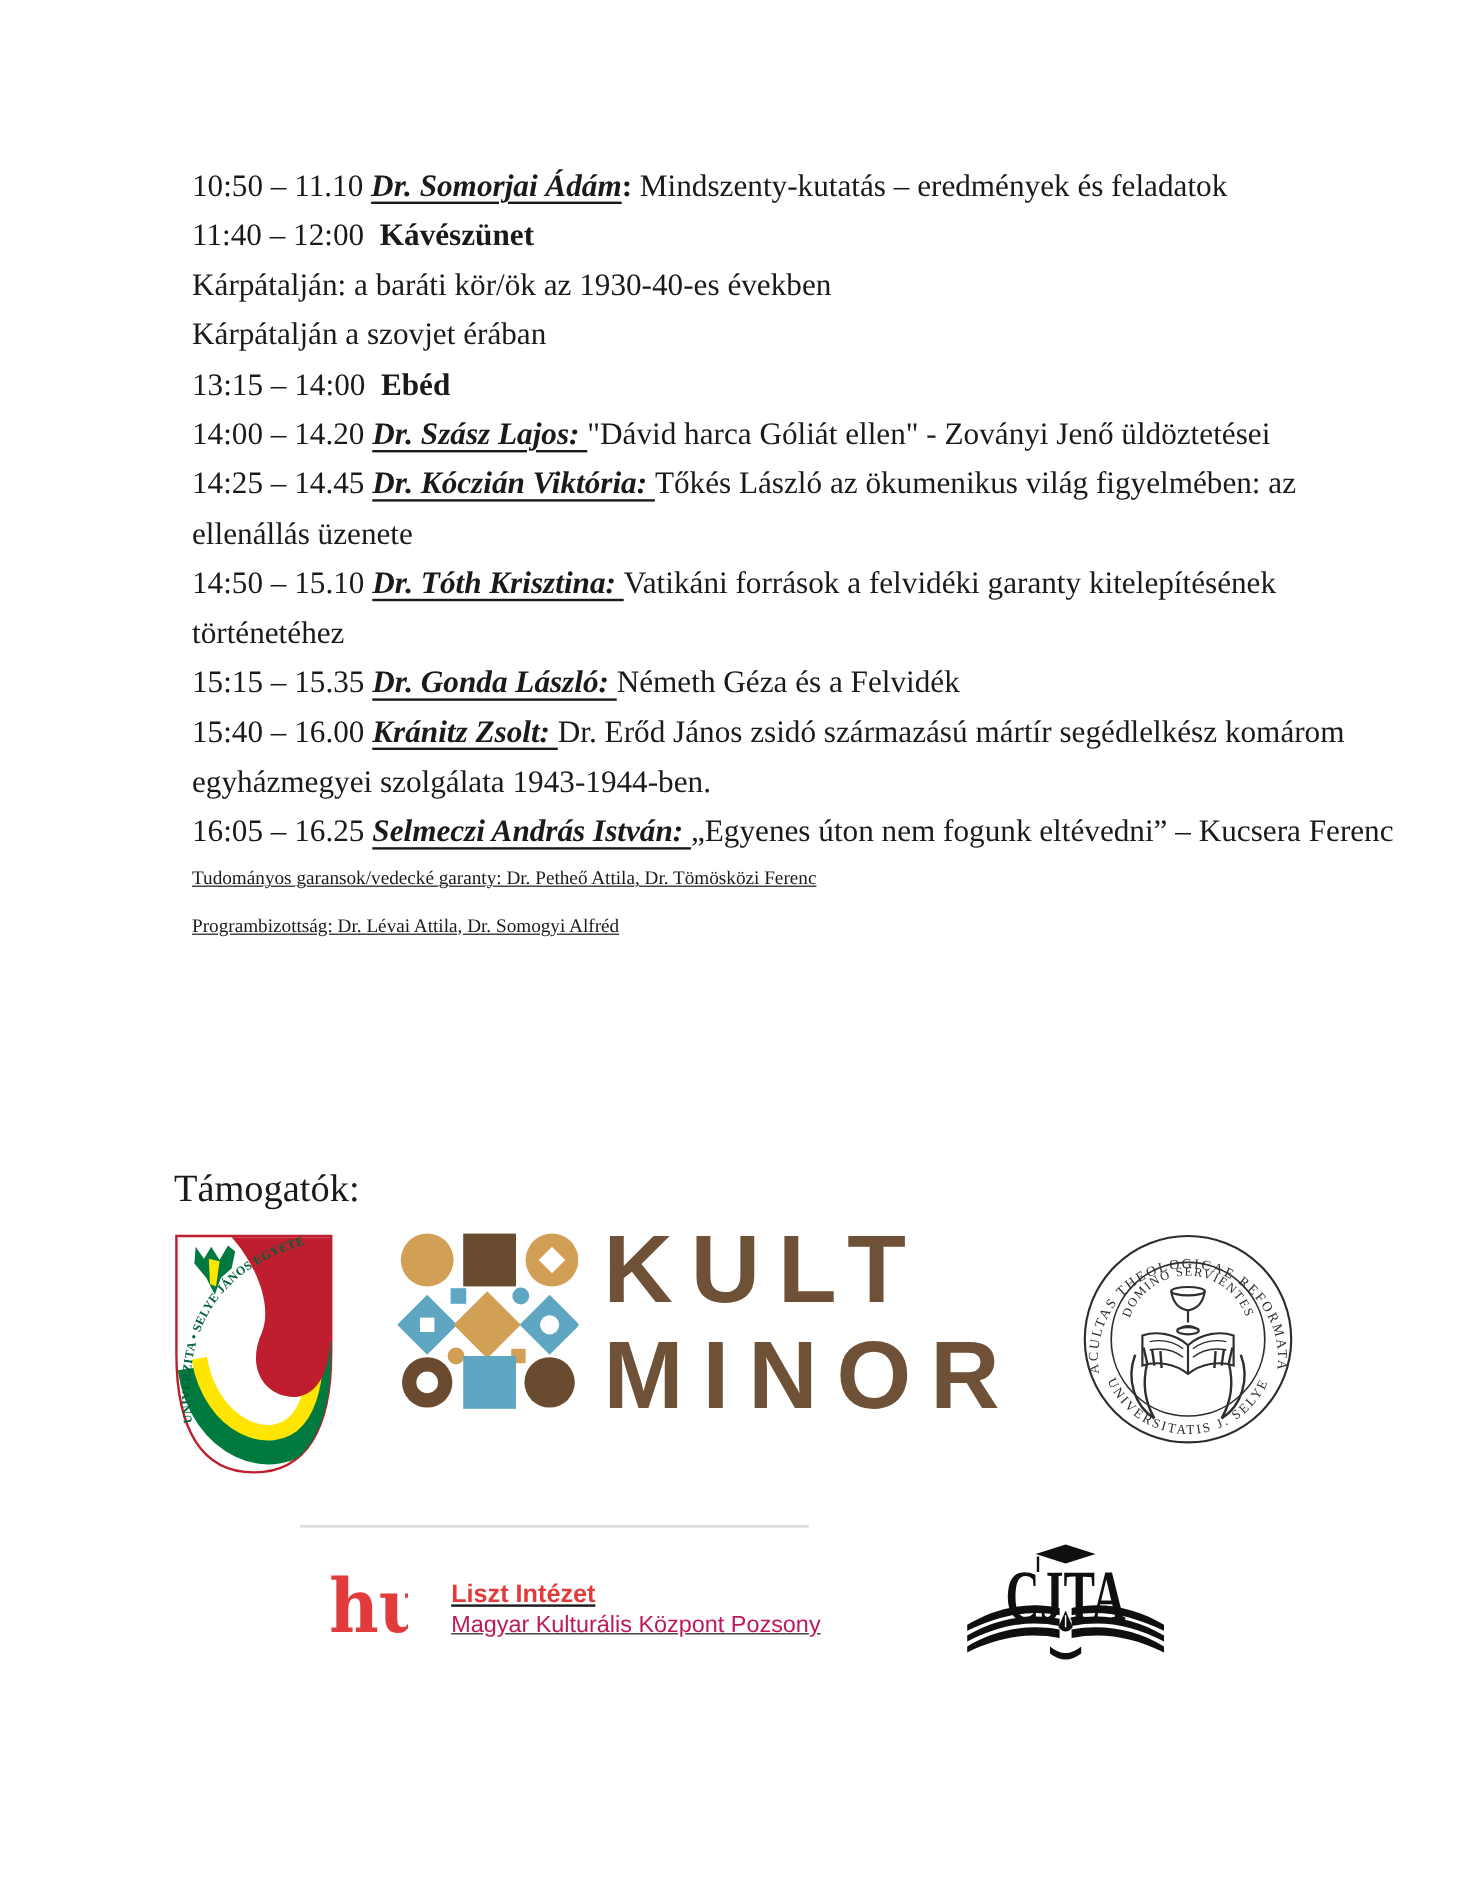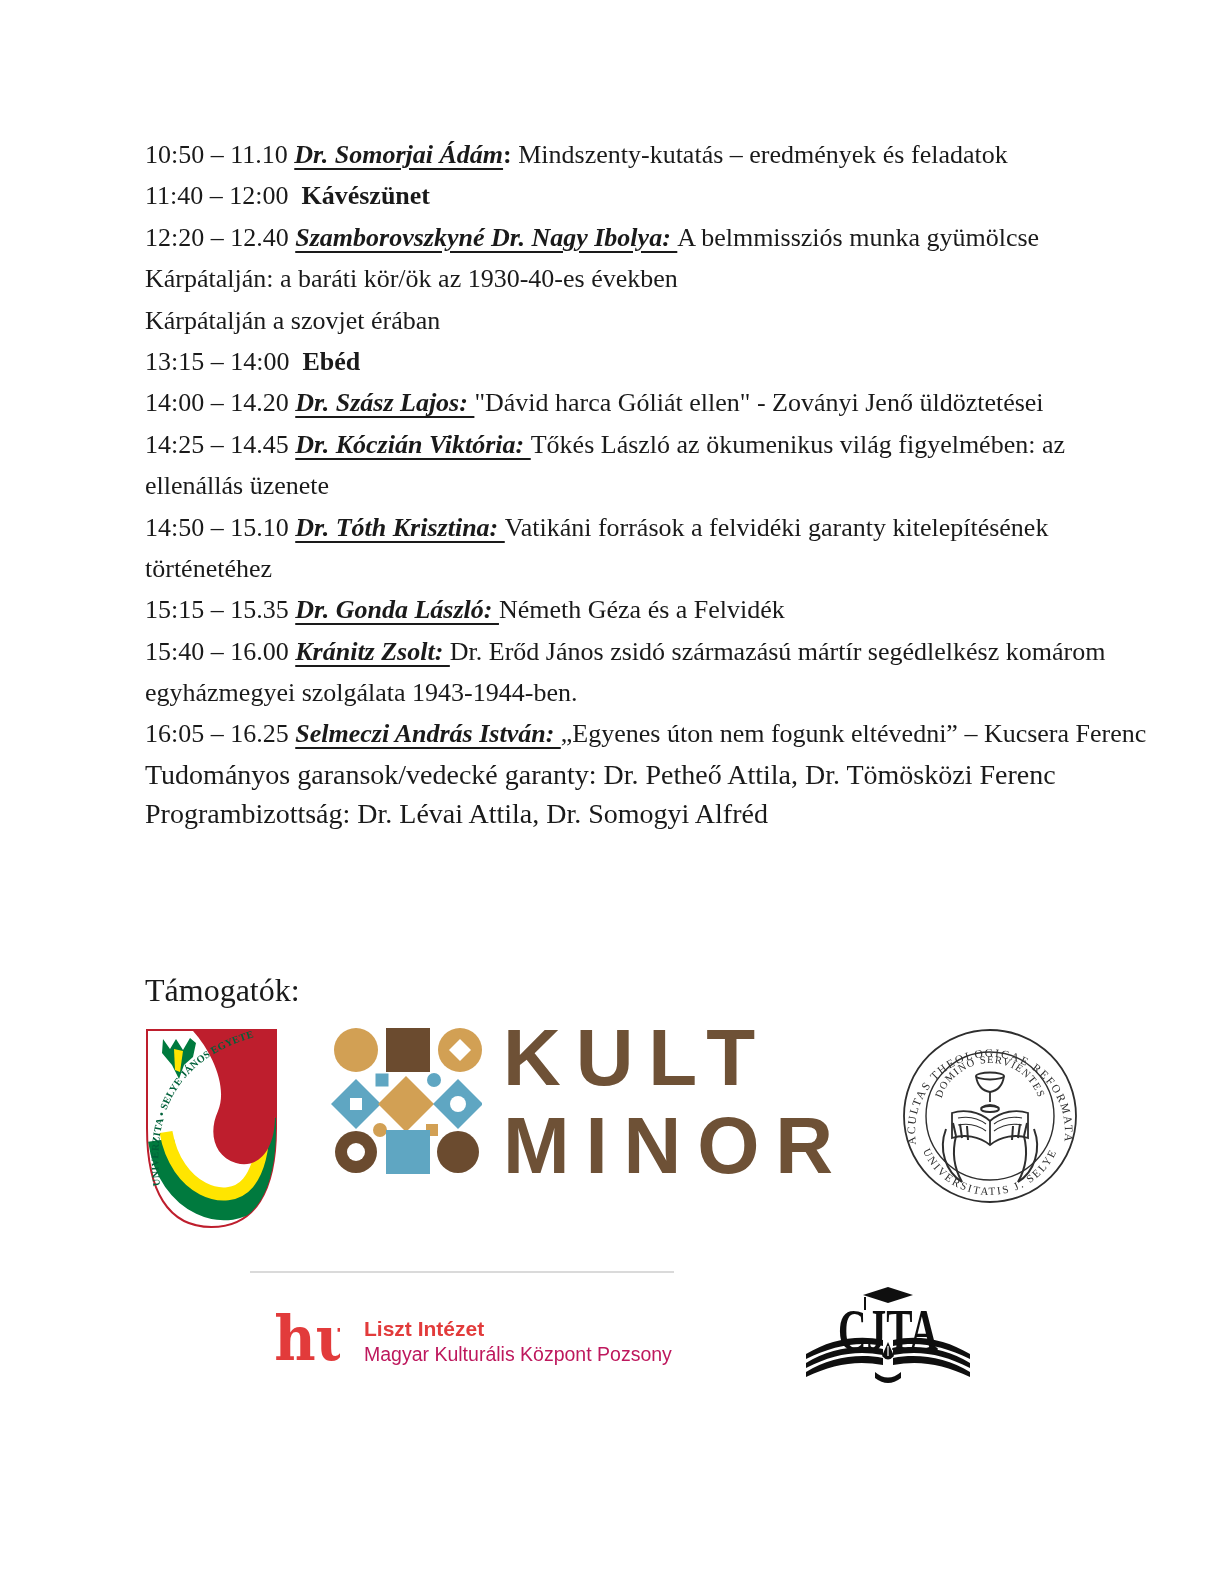--- a/index.html
+++ b/index.html
@@ -1,44 +1,43 @@
 <!DOCTYPE html>
 <html><head>
 <meta charset="utf-8">
 <style>
   html,body { margin:0; padding:0; background:#ffffff; }
   .page {
     position:relative; width:1224px; height:1584px; background:#ffffff;
     font-family:"Liberation Serif", serif; color:#1a1a1a; overflow:hidden;
   }
-  .schedule { position:absolute; left:145px; top:134px; }
+  .schedule { position:absolute; left:160px; top:134px; }
   .ln { height:41.4px; line-height:41.4px; font-size:26px; white-space:pre; }
-  .ln-small { height:39.2px; line-height:39.2px; font-size:28px; }
+  .ln-small { height:39.2px; line-height:39.2px; font-size:16px;text-decoration:underline; }
   .seg-b { font-weight:700; }
   .seg-u {
     font-weight:700; font-style:italic;
     text-decoration:underline; text-decoration-thickness:2px; text-underline-offset:5px;
   }
   .supporters-label { position:absolute; left:145px; top:970px; font-size:32px; height:41.4px; line-height:41.4px; }
   .abs { position:absolute; }
   .divider { position:absolute; left:250px; top:1271px; width:424px; height:2px; background:#dadada; }
-  .liszt-text { position:absolute; left:364px; top:1316px; font-family:"Liberation Sans", sans-serif; }
+  .liszt-text { position:absolute; left:376px; top:1316px; font-family:"Liberation Sans", sans-serif;text-decoration:underline; }
   .liszt-title { font-size:21px; font-weight:700; color:#e23b3b; line-height:26px; }
   .liszt-sub { font-size:19.5px; color:#be185d; line-height:25px; }
   .km-word { position:absolute; left:503px; top:1023px; }
 </style>
 </head>
 <body>
 
 <div class="page">
 
   <div class="schedule">
       <div class="ln"><span class="seg-r">10:50 – 11.10 </span><span class="seg-u">Dr. Somorjai Ádám</span><span class="seg-b">:</span><span class="seg-r"> Mindszenty-kutatás – eredmények és feladatok</span></div>
       <div class="ln"><span class="seg-r">11:40 – 12:00  </span><span class="seg-b">Kávészünet</span></div>
-      <div class="ln"><span class="seg-r">12:20 – 12.40 </span><span class="seg-u">Szamborovszkyné Dr. Nagy Ibolya: </span><span class="seg-r">A belmmissziós munka gyümölcse</span></div>
       <div class="ln"><span class="seg-r">Kárpátalján: a baráti kör/ök az 1930-40-es években</span></div>
       <div class="ln"><span class="seg-r">Kárpátalján a szovjet érában</span></div>
       <div class="ln"><span class="seg-r">13:15 – 14:00  </span><span class="seg-b">Ebéd</span></div>
       <div class="ln"><span class="seg-r">14:00 – 14.20 </span><span class="seg-u">Dr. Szász Lajos: </span><span class="seg-r">"Dávid harca Góliát ellen" - Zoványi Jenő üldöztetései</span></div>
       <div class="ln"><span class="seg-r">14:25 – 14.45 </span><span class="seg-u">Dr. Kóczián Viktória: </span><span class="seg-r">Tőkés László az ökumenikus világ figyelmében: az</span></div>
       <div class="ln"><span class="seg-r">ellenállás üzenete</span></div>
       <div class="ln"><span class="seg-r">14:50 – 15.10 </span><span class="seg-u">Dr. Tóth Krisztina: </span><span class="seg-r">Vatikáni források a felvidéki garanty kitelepítésének</span></div>
       <div class="ln"><span class="seg-r">történetéhez</span></div>
       <div class="ln"><span class="seg-r">15:15 – 15.35 </span><span class="seg-u">Dr. Gonda László: </span><span class="seg-r">Németh Géza és a Felvidék</span></div>
       <div class="ln"><span class="seg-r">15:40 – 16.00 </span><span class="seg-u">Kránitz Zsolt: </span><span class="seg-r">Dr. Erőd János zsidó származású mártír segédlelkész komárom</span></div>

